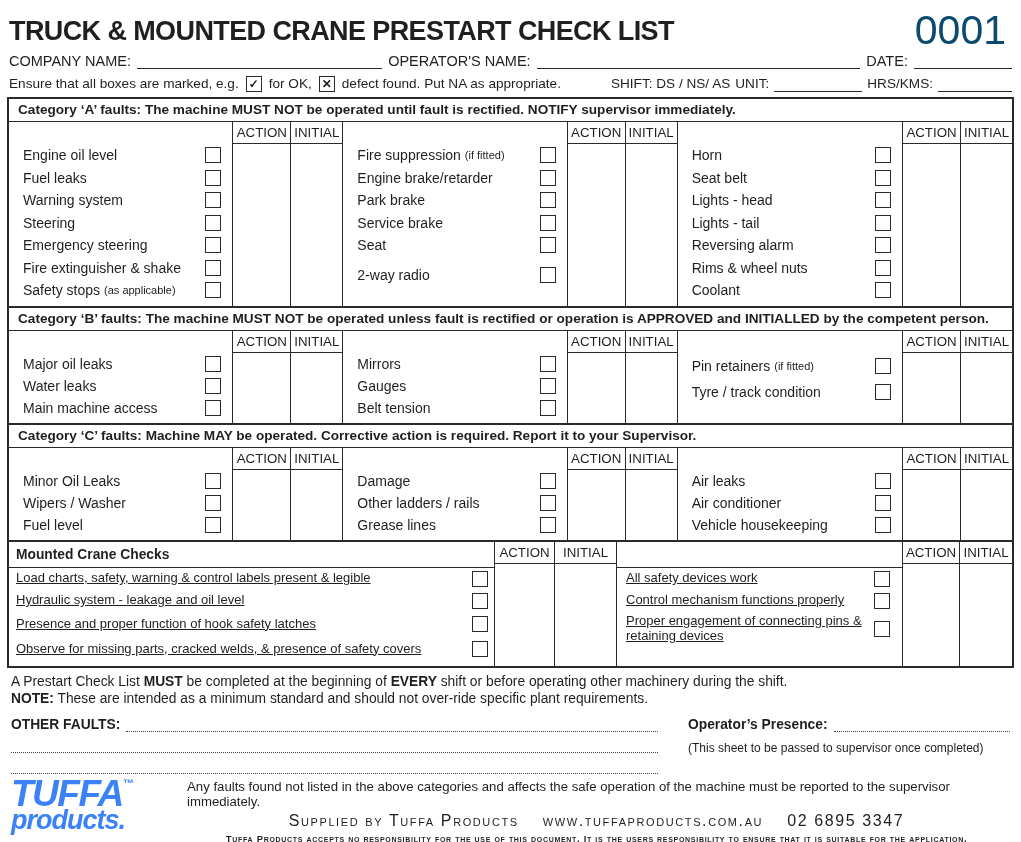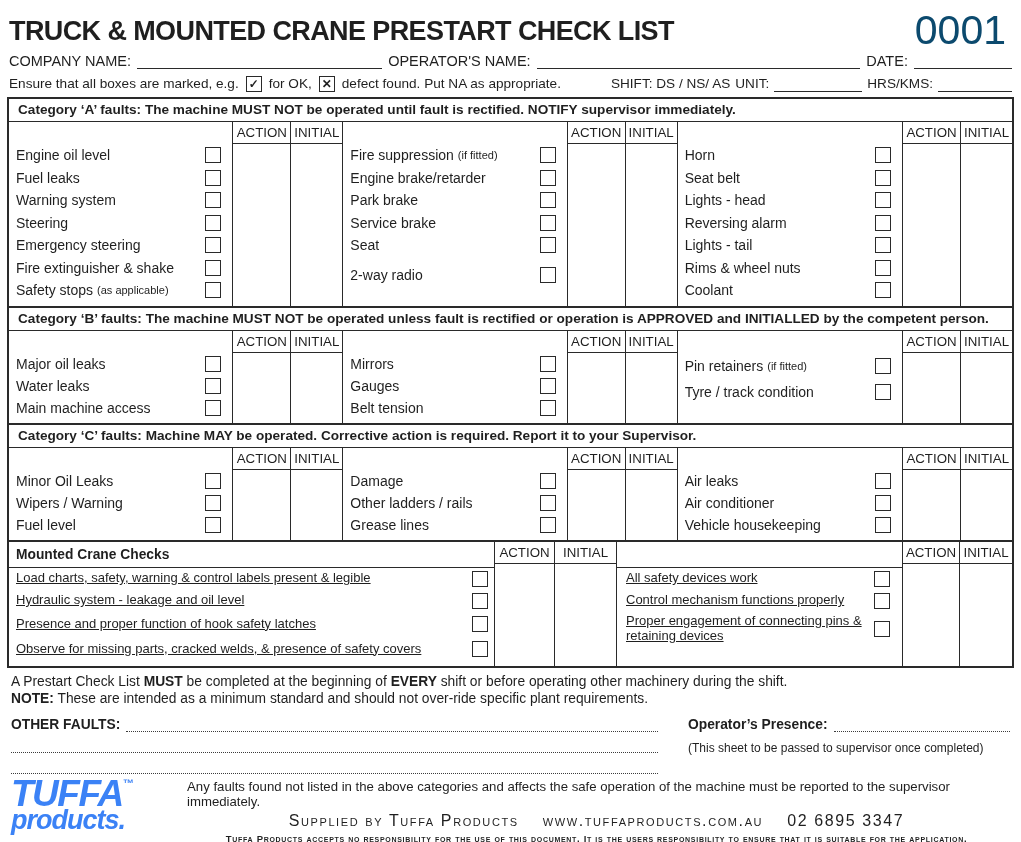--- a/index.html
+++ b/index.html
@@ -36,21 +36,21 @@
 
   .fault-body { display:grid; grid-template-columns:1fr 1fr 1fr; }
   .group { display:grid; grid-template-columns:1fr 58px 52px; }
   .group:not(:last-child) { border-right:1.6px solid #2a2a2a; }
   .labels-col { display:flex; flex-direction:column; padding-bottom:4px; }
   .subhead-spacer { height:22px; flex:none; }
   .vcol { display:flex; flex-direction:column; border-left:1.6px solid #2a2a2a; }
   .col-head { height:22px; flex:none; display:flex; align-items:center; justify-content:center; font-size:13.3px; border-bottom:1.4px solid #2a2a2a; }
   .vfill { flex:1; }
 
-  .item { height:22.5px; display:flex; align-items:center; padding-left:7px; font-size:14px; }
+  .item { height:22.5px; display:flex; align-items:center; padding-left:14px; font-size:14px; }
   .item .note { font-size:11px; margin-left:4px; white-space:nowrap; }
   .cb { width:16px; height:16px; border:1.7px solid #2a2a2a; margin-left:auto; margin-right:11px; flex:none; background:#fff; }
   #sec-b .item, #sec-c .item { height:22px; }
   #sec-a .group:nth-child(2) .labels-col .item:last-child { margin-top:7px; }
   #sec-b .group:nth-child(3) .labels-col .item { height:26px; }
 
   
   .crane-flex { display:flex; }
   .crane-left  { width:607px; flex:none; display:grid; grid-template-columns:1fr 60px 62px; }
   .crane-right { flex:1; display:grid; grid-template-columns:1fr 57px 53px; border-left:1.6px solid #2a2a2a; }
@@ -212,25 +212,25 @@
               </div>
               <div class="item">
                 <span class="lbl">Seat belt</span>
                 <span class="cb"></span>
               </div>
               <div class="item">
                 <span class="lbl">Lights - head</span>
                 <span class="cb"></span>
               </div>
               <div class="item">
+                <span class="lbl">Lights - tail</span>
+                <span class="cb"></span>
+              </div>
+              <div class="item">
                 <span class="lbl">Reversing alarm</span>
-                <span class="cb"></span>
-              </div>
-              <div class="item">
-                <span class="lbl">Lights - tail</span>
                 <span class="cb"></span>
               </div>
               <div class="item">
                 <span class="lbl">Rims &amp; wheel nuts</span>
                 <span class="cb"></span>
               </div>
               <div class="item">
                 <span class="lbl">Coolant</span>
                 <span class="cb"></span>
               </div>
@@ -329,21 +329,21 @@
       <div class="sec-head">Category ‘C’ faults: Machine MAY be operated. Corrective action is required. Report it to your Supervisor.</div>
       <div class="fault-body">
           <div class="group">
             <div class="labels-col">
               <div class="subhead-spacer"></div>
               <div class="item">
                 <span class="lbl">Minor Oil Leaks</span>
                 <span class="cb"></span>
               </div>
               <div class="item">
-                <span class="lbl">Wipers / Warning</span>
+                <span class="lbl">Wipers / Washer</span>
                 <span class="cb"></span>
               </div>
               <div class="item">
                 <span class="lbl">Fuel level</span>
                 <span class="cb"></span>
               </div>
             </div>
             <div class="vcol">
               <div class="col-head">ACTION</div>
               <div class="vfill"></div>

